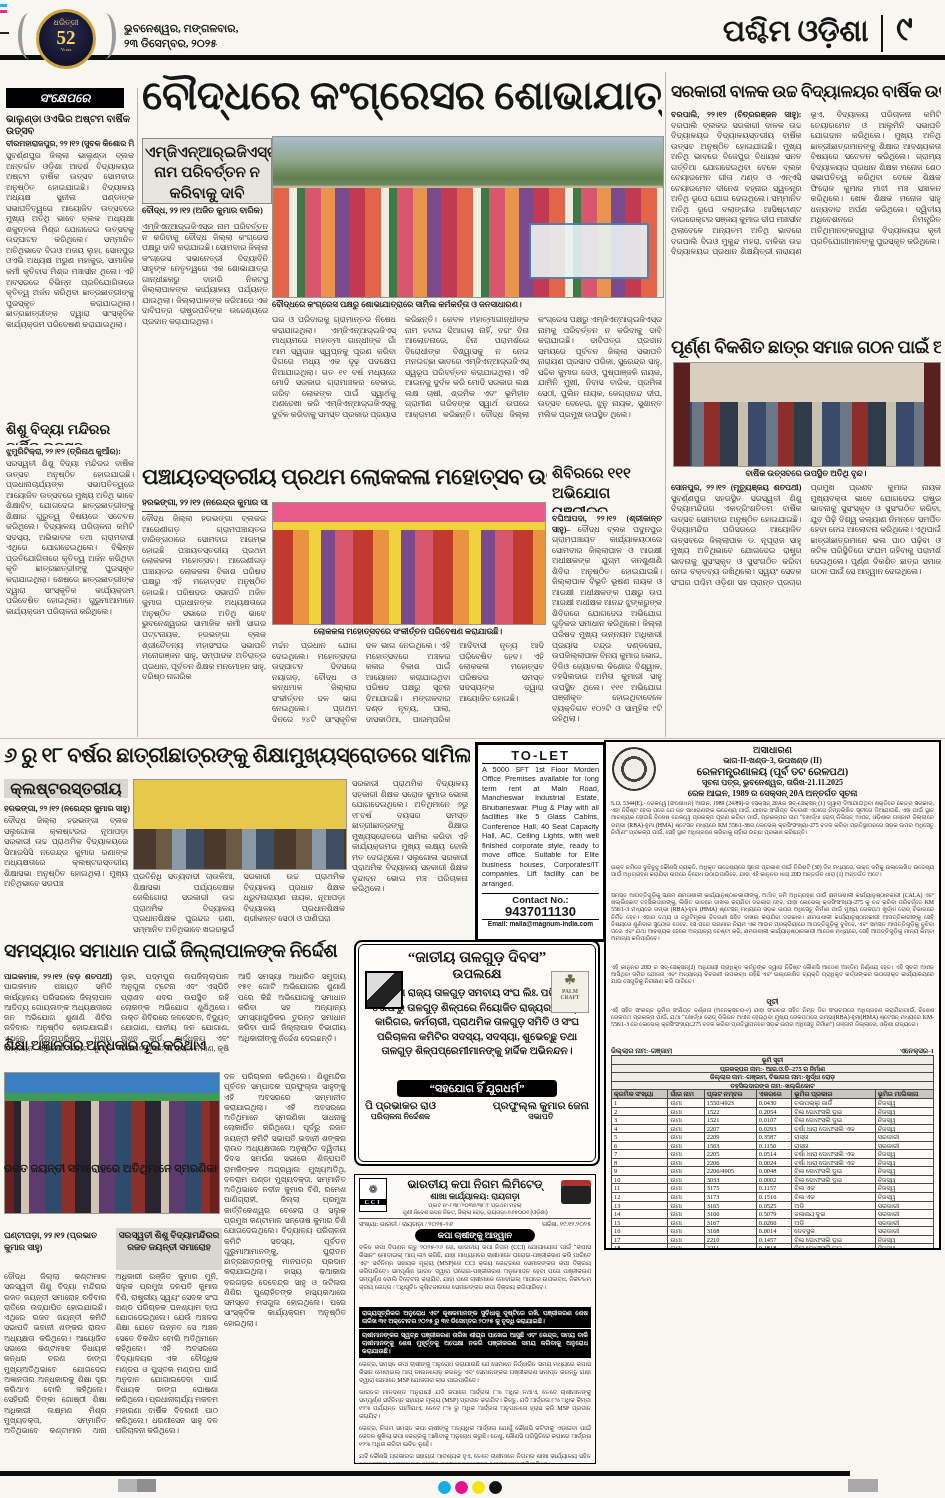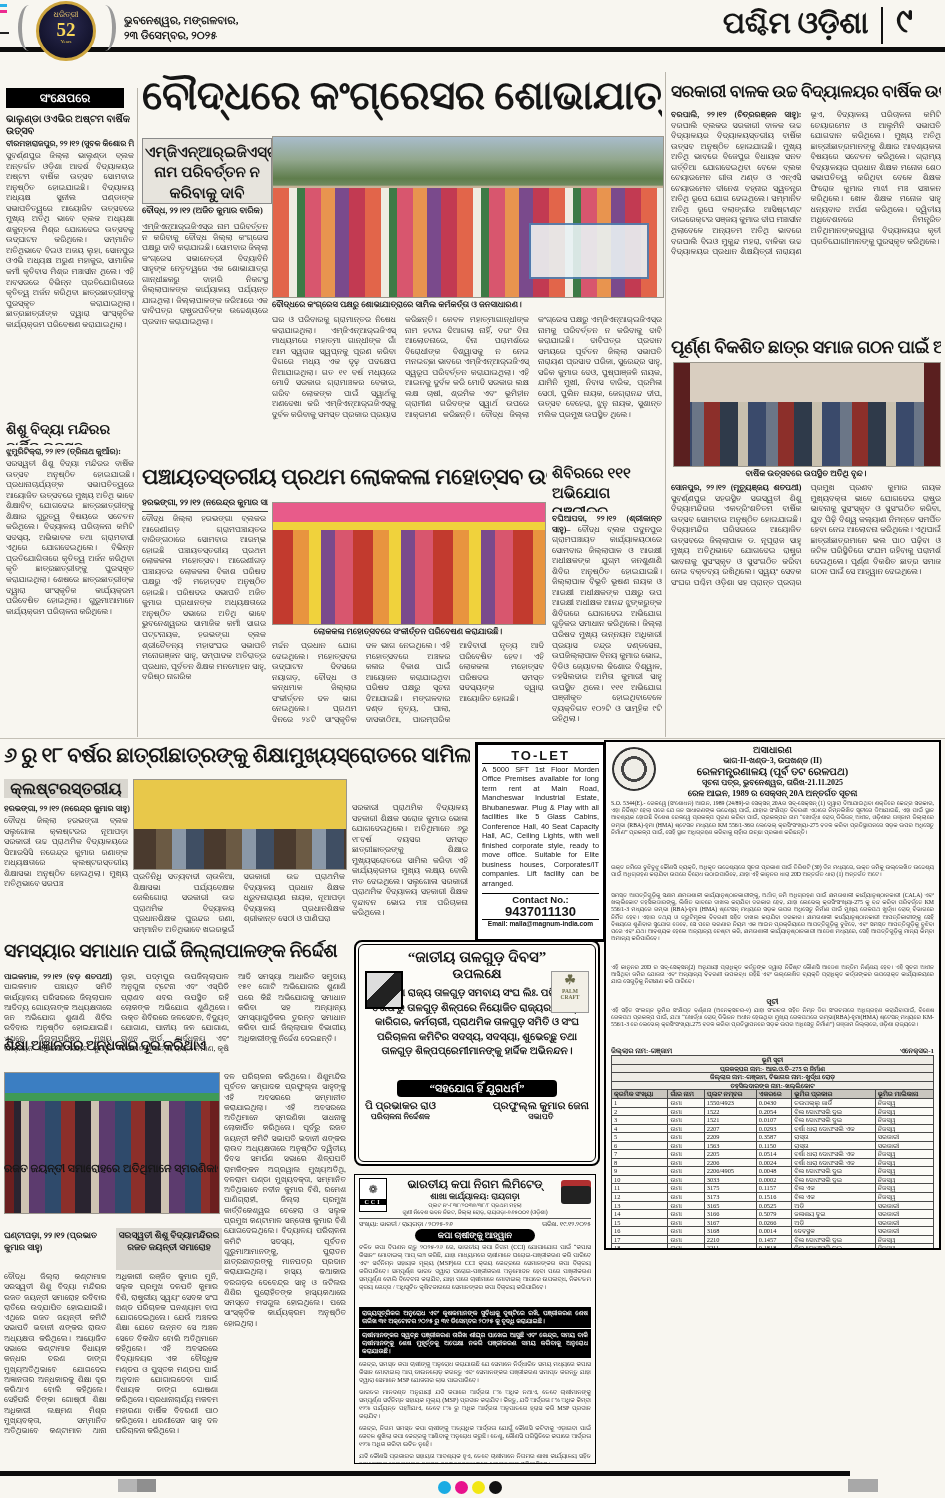--- a/index.html
+++ b/index.html
@@ -55,41 +55,41 @@
 </style>
 </head>
 <body>
 
 <div id="page">
 
   <div class="abs" style="left:0;top:4px;width:7px;height:3px;background:#2ab0e8;"></div>
   <div class="abs" style="left:0;top:10px;width:7px;height:3px;background:#ec2a90;"></div>
   <div class="abs" style="left:0;top:32px;width:9px;height:2px;background:#222;"></div>
 
-  <div class="abs" style="left:0;top:0;width:757px;height:60px;">
+  <div class="abs" style="left:0;top:8px;width:757px;height:60px;">
     <div class="abs" style="left:14px;top:1px;width:100px;height:56px;z-index:4;">
       <div class="wreath wl"></div>
       <div class="wreath wr"></div>
       <div class="logo-disc">
         <div style="font-size:8px;margin-top:6px;overflow:hidden;white-space:nowrap;">ଧରିତ୍ରୀ</div>
         <div style="font-size:19px;font-weight:bold;color:#f8d75a;line-height:1;">52</div>
         <div style="font-size:5px;color:#e8c84a;">Years</div>
       </div>
     </div>
     <div class="abs" style="left:124px;top:13px;font-weight:bold;font-size:11px;line-height:1.35;">
       <div>ଭୁବନେଶ୍ୱର, ମଙ୍ଗଳବାର,</div>
       <div>୨୩ ଡିସେମ୍ବର, ୨୦୨୫</div>
     </div>
     <div class="abs hl" style="left:668px;top:6px;width:200px;font-size:30px;text-align:right;">ପଶ୍ଚିମ ଓଡ଼ିଶା</div>
     <div class="abs" style="left:881px;top:7px;width:2px;height:37px;background:#111;"></div>
     <div class="abs hl" style="left:896px;top:2px;font-size:34px;">୯</div>
     <div class="blackbar"></div>
   </div>
 
-  <div class="abs" style="left:6px;top:88px;width:118px;height:20px;background:#000;color:#fff;font-weight:bold;font-size:12px;text-align:center;line-height:20px;overflow:hidden;">ସଂକ୍ଷେପରେ</div>
+  <div class="abs" style="left:6px;top:88px;width:118px;height:20px;background:#000;color:#fff;font-weight:bold;font-size:12px;text-align:center;line-height:20px;overflow:hidden;font-style:italic;">ସଂକ୍ଷେପରେ</div>
   <div class="abs" style="left:6px;top:113px;width:128px;font-weight:bold;font-size:9.8px;line-height:1.25;overflow:hidden;height:24px;">ଭାଲୁଣ୍ଡା ଓଏଭିର ଅଷ୍ଟମ ବାର୍ଷିକ ଉତ୍ସବ</div>
   <div class="abs dl" style="left:6px;top:139px;width:128px;font-size:8px;overflow:hidden;white-space:nowrap;">ବୀରମହାରାଜପୁର, ୨୨।୧୨ (ସୁବଳ କିଶୋର ମିଶ୍ର):</div>
   <div class="abs bt" style="left:6px;top:151px;width:128px;height:266px;">ସୁବର୍ଣ୍ଣପୁର ଜିଲ୍ଲା ଭାଲୁଣ୍ଡା ବ୍ଲକ ଅନ୍ତର୍ଗତ ଓଡ଼ିଶା ଆଦର୍ଶ ବିଦ୍ୟାଳୟର ଅଷ୍ଟମ ବାର୍ଷିକ ଉତ୍ସବ ସୋମବାର ଅନୁଷ୍ଠିତ ହୋଇଯାଇଛି। ବିଦ୍ୟାଳୟ ଅଧ୍ୟକ୍ଷ ସୁନୀଲ ପଣ୍ଡାଙ୍କ ସଭାପତିତ୍ୱରେ ଆୟୋଜିତ ଉତ୍ସବରେ ମୁଖ୍ୟ ଅତିଥି ଭାବେ ବ୍ଲକ ଅଧ୍ୟକ୍ଷା ଶକୁନ୍ତଳା ମିଶ୍ର ଯୋଗଦେଇ ଉତ୍ସବକୁ ଉଦ୍‌ଘାଟନ କରିଥିଲେ। ସମ୍ମାନିତ ଅତିଥିଭାବେ ବିଇଓ ଅଜୟ ଲୁହା, ସୋନପୁର ଓଏଭି ଅଧ୍ୟକ୍ଷ ଅରୁଣ ମହାକୁର, ସାମାଜିକ କର୍ମୀ କୃତିବାସ ମିଶ୍ର ମଞ୍ଚାସୀନ ଥିଲେ। ଏହି ଅବସରରେ ବିଭିନ୍ନ ପ୍ରତିଯୋଗିତାରେ କୃତିତ୍ୱ ଅର୍ଜନ କରିଥିବା ଛାତ୍ରଛାତ୍ରୀଙ୍କୁ ପୁରସ୍କୃତ କରାଯାଇଥିଲା। ଛାତ୍ରଛାତ୍ରୀଙ୍କ ଦ୍ୱାରା ସାଂସ୍କୃତିକ କାର୍ଯ୍ୟକ୍ରମ ପରିବେଷଣ କରାଯାଇଥିଲା।</div>
   <div class="abs" style="left:6px;top:421px;width:128px;font-weight:bold;font-size:14px;line-height:1.25;overflow:hidden;height:24px;">ଶିଶୁ ବିଦ୍ୟା ମନ୍ଦିରର ବାର୍ଷିକ ଉତ୍ସବ</div>
   <div class="abs dl" style="left:6px;top:447px;width:128px;font-size:8px;overflow:hidden;white-space:nowrap;">ଝୁମୁରିଟିକ୍ରା, ୨୨।୧୨ (ତ୍ରିନାଥ କୁଆଁର):</div>
   <div class="abs bt" style="left:6px;top:459px;width:128px;height:276px;">ସରସ୍ୱତୀ ଶିଶୁ ବିଦ୍ୟା ମନ୍ଦିରର ବାର୍ଷିକ ଉତ୍ସବ ଅନୁଷ୍ଠିତ ହୋଇଯାଇଛି। ପ୍ରଧାନାଚାର୍ଯ୍ୟଙ୍କ ସଭାପତିତ୍ୱରେ ଆୟୋଜିତ ଉତ୍ସବରେ ମୁଖ୍ୟ ଅତିଥି ଭାବେ ଶିକ୍ଷାବିତ୍ ଯୋଗଦେଇ ଛାତ୍ରଛାତ୍ରୀଙ୍କୁ ଶିକ୍ଷାର ଗୁରୁତ୍ୱ ବିଷୟରେ ସଚେତନ କରିଥିଲେ। ବିଦ୍ୟାଳୟ ପରିଚାଳନା କମିଟି ସଦସ୍ୟ, ଅଭିଭାବକ ତଥା ଗ୍ରାମବାସୀ ଏଥିରେ ଯୋଗଦେଇଥିଲେ। ବିଭିନ୍ନ ପ୍ରତିଯୋଗିତାରେ କୃତିତ୍ୱ ଅର୍ଜନ କରିଥିବା କୃତି ଛାତ୍ରଛାତ୍ରୀଙ୍କୁ ପୁରସ୍କୃତ କରାଯାଇଥିଲା। ଶେଷରେ ଛାତ୍ରଛାତ୍ରୀଙ୍କ ଦ୍ୱାରା ସାଂସ୍କୃତିକ କାର୍ଯ୍ୟକ୍ରମ ପରିବେଷିତ ହୋଇଥିଲା। ଗୁରୁମାଆମାନେ କାର୍ଯ୍ୟକ୍ରମ ପରିଚାଳନା କରିଥିଲେ।</div>
   <div class="abs vr" style="left:137px;top:88px;height:649px;"></div>
 
   <div class="abs hl" style="left:142px;top:72px;width:520px;height:58px;font-size:40px;">ବୌଦ୍ଧରେ କଂଗ୍ରେସର ଶୋଭାଯାତ୍ରା</div>
   <div class="abs kick" style="left:142px;top:138px;width:124px;height:58px;font-size:15px;line-height:1.35;padding:3px 2px;">ଏମ୍‌ଜିଏନ୍‌ଆର୍‌ଇଜିଏସ୍‌ର ନାମ ପରିବର୍ତ୍ତନ ନ କରିବାକୁ ଦାବି</div>
@@ -125,21 +125,21 @@
   </div>
 
   <div class="abs hr" style="left:0;top:738px;width:945px;"></div>
 
   <div class="abs hl" style="left:4px;top:743px;width:466px;font-size:21px;">୬ ରୁ ୧୮ ବର୍ଷର ଛାତ୍ରୀଛାତ୍ରଙ୍କୁ ଶିକ୍ଷାମୁଖ୍ୟସ୍ରୋତରେ ସାମିଲ ଲକ୍ଷ୍ୟ</div>
   <div class="abs kick" style="left:4px;top:779px;width:124px;height:19px;font-size:16px;line-height:19px;background:#d9d6cf;border:none;">କ୍ଲଷ୍ଟରସ୍ତରୀୟ ଶିକ୍ଷାସଭା</div>
   <div class="abs dl" style="left:4px;top:804px;width:126px;font-size:8px;overflow:hidden;white-space:nowrap;">ହରଭଙ୍ଗା, ୨୨।୧୨ (ନରେନ୍ଦ୍ର କୁମାର ସାହୁ):</div>
   <div class="abs bt" style="left:4px;top:816px;width:124px;height:120px;">ବୌଦ୍ଧ ଜିଲ୍ଲା ହରଭଙ୍ଗା ବ୍ଲକ ସଲୁଗୋଳା କ୍ଲଷ୍ଟରର ନୂଆପଡ଼ା ସରକାରୀ ଉଚ୍ଚ ପ୍ରାଥମିକ ବିଦ୍ୟାଳୟରେ ସିଆରସିସି ନରେନ୍ଦ୍ର କୁମାର ରଣାଙ୍କ ଅଧ୍ୟକ୍ଷତାରେ କ୍ଲଷ୍ଟରସ୍ତରୀୟ ଶିକ୍ଷାସଭା ଅନୁଷ୍ଠିତ ହୋଇଥିଲା। ମୁଖ୍ୟ ଅତିଥିଭାବେ ସରପଞ୍ଚ</div>
   <div class="abs photo ph4" style="left:133px;top:779px;width:212px;height:89px;"></div>
   <div class="abs bt cols2" style="left:133px;top:872px;width:212px;height:64px;">ପ୍ରତିନିଧି ସତ୍ୟବାଦୀ ଚାଉଳିଆ, ଶିକ୍ଷାସଭା ପର୍ଯ୍ୟବେକ୍ଷକ ଜେଲିଗୋରା ସରକାରୀ ଉଚ୍ଚ ପ୍ରାଥମିକ ବିଦ୍ୟାଳୟ ପ୍ରଧାନଶିକ୍ଷକ ପୁରନ୍ଦର ରଣା, ସମ୍ମାନିତ ଅତିଥିଭାବେ ଖଇରଭୂଇଁ ସରକାରୀ ଉଚ୍ଚ ପ୍ରାଥମିକ ବିଦ୍ୟାଳୟ ପ୍ରଧାନ ଶିକ୍ଷକ ଧ୍ରୁବନାରାୟଣ ନାୟକ, ନୂଆପଡ଼ା ବିଦ୍ୟାଳୟ ପ୍ରଧାନଶିକ୍ଷକ ଶ୍ରୀକାନ୍ତ ସେଠୀ ଓ ପାଣିଘରା</div>
-  <div class="abs bt" style="left:352px;top:779px;width:116px;height:157px;margin-top:24px;">ସରକାରୀ ପ୍ରାଥମିକ ବିଦ୍ୟାଳୟ ସହକାରୀ ଶିକ୍ଷକ ସରୋଜ କୁମାର ଭୋଳା ଯୋଗଦେଇଥିଲେ। ଅତିଥିମାନେ ୬ରୁ ୧୮ବର୍ଷ ବୟସର ସମସ୍ତ ଛାତ୍ରୀଛାତ୍ରଙ୍କୁ ଶିକ୍ଷାର ମୁଖ୍ୟସ୍ରୋତରେ ସାମିଲ କରିବା ଏହି କାର୍ଯ୍ୟକ୍ରମର ମୁଖ୍ୟ ଲକ୍ଷ୍ୟ ବୋଲି ମତ ଦେଇଥିଲେ। ସଲୁଗୋଳା ସରକାରୀ ପ୍ରାଥମିକ ବିଦ୍ୟାଳୟ ସହକାରୀ ଶିକ୍ଷକ ବୃନ୍ଦାବନ ଭୋଇ ମଞ୍ଚ ପରିଚାଳନା କରିଥିଲେ।</div>
+  <div class="abs bt" style="left:352px;top:779px;width:116px;height:157px;">ସରକାରୀ ପ୍ରାଥମିକ ବିଦ୍ୟାଳୟ ସହକାରୀ ଶିକ୍ଷକ ସରୋଜ କୁମାର ଭୋଳା ଯୋଗଦେଇଥିଲେ। ଅତିଥିମାନେ ୬ରୁ ୧୮ବର୍ଷ ବୟସର ସମସ୍ତ ଛାତ୍ରୀଛାତ୍ରଙ୍କୁ ଶିକ୍ଷାର ମୁଖ୍ୟସ୍ରୋତରେ ସାମିଲ କରିବା ଏହି କାର୍ଯ୍ୟକ୍ରମର ମୁଖ୍ୟ ଲକ୍ଷ୍ୟ ବୋଲି ମତ ଦେଇଥିଲେ। ସଲୁଗୋଳା ସରକାରୀ ପ୍ରାଥମିକ ବିଦ୍ୟାଳୟ ସହକାରୀ ଶିକ୍ଷକ ବୃନ୍ଦାବନ ଭୋଇ ମଞ୍ଚ ପରିଚାଳନା କରିଥିଲେ।</div>
 
   <div class="abs toletbox" style="left:475px;top:742px;width:117px;height:188px;">
     <div style="font-weight:bold;font-size:13px;text-align:center;letter-spacing:2px;border-bottom:1px solid #000;">TO-LET</div>
     <div style="font-size:7.4px;line-height:1.28;text-align:justify;overflow:hidden;height:128px;margin-top:1px;">A 5000 SFT 1st Floor Morden Office Premises available for long term rent at Main Road, Mancheswar Industrial Estate, Bhubaneswar. Plug &amp; Play with all facilities like 5 Glass Cabins, Conference Hall, 40 Seat Capacity Hall, AC, Ceiling Lights, with well finished corporate style, ready to move office. Suitable for Elite business houses, Corporates/IT companies. Lift facility can be arranged.</div>
     <div style="font-weight:bold;font-size:9.5px;text-align:center;border-top:1.5px solid #000;">Contact No.:</div>
     <div style="font-weight:bold;font-size:13px;text-align:center;line-height:1;">9437011130</div>
     <div style="font-weight:bold;font-size:6.6px;text-align:center;border-top:1px solid #000;margin-top:1px;">Email: malla@magnum-india.com</div>
   </div>
 
   <div class="abs hl" style="left:4px;top:940px;width:342px;font-size:19px;">ସମସ୍ୟାର ସମାଧାନ ପାଇଁ ଜିଲ୍ଲାପାଳଙ୍କ ନିର୍ଦ୍ଦେଶ</div>

